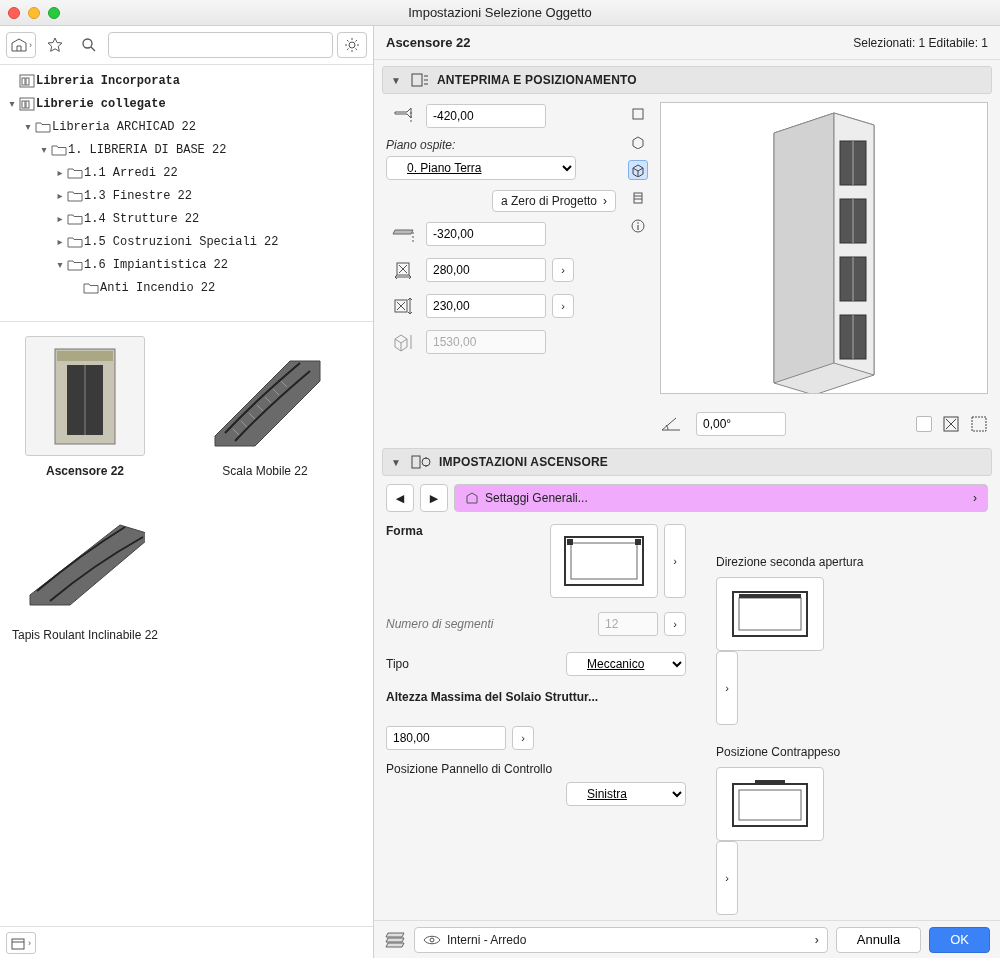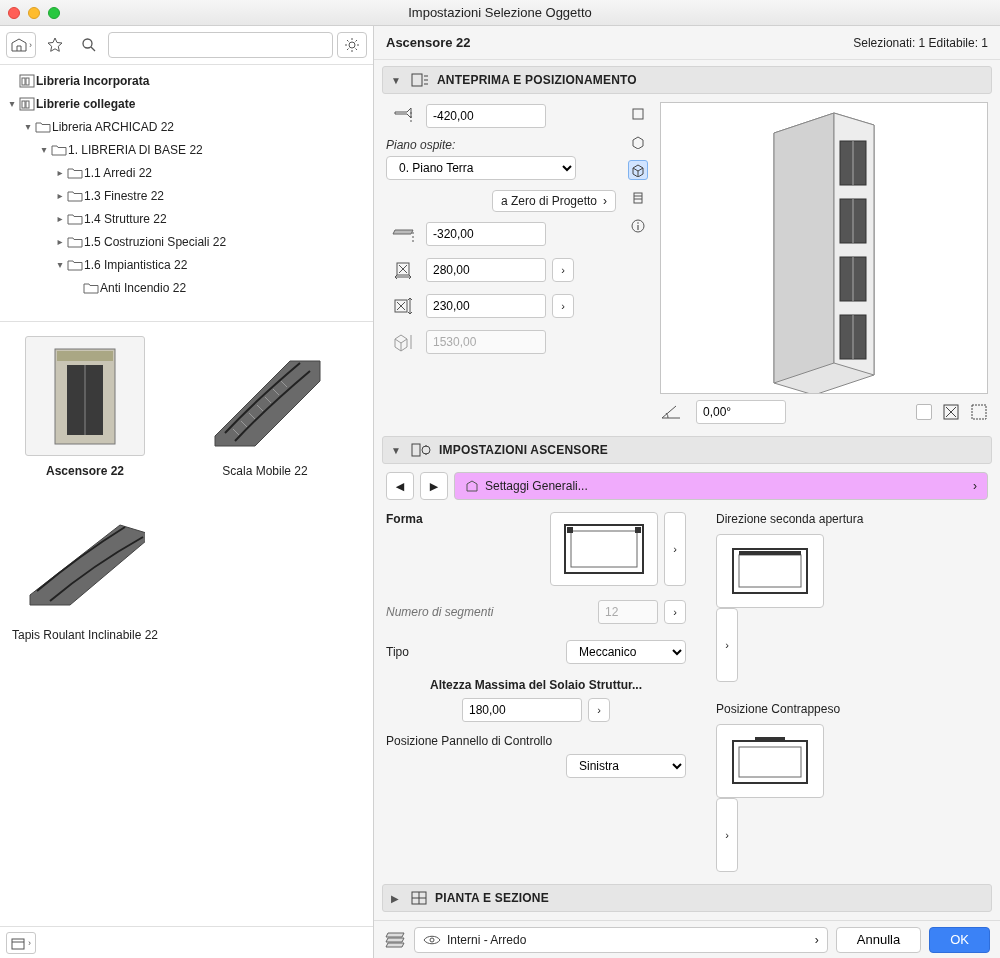--- a/index.html
+++ b/index.html
@@ -20,21 +20,21 @@
 
 .leftpanel { width: 374px; background: #fff; display: flex; flex-direction: column; border-right: 1px solid #d0d0d0; }
 .lp-toolbar { display: flex; align-items: center; gap: 4px; padding: 6px; border-bottom: 1px solid #e0e0e0; }
 .iconbtn { width: 30px; height: 26px; background: #fff; border: 1px solid #c9c9c9; border-radius: 4px; display: flex; align-items: center; justify-content: center; cursor: pointer; }
 .iconbtn.flat { border: none; background: transparent; }
 .searchbox { flex: 1; height: 26px; border: 1px solid #c9c9c9; border-radius: 4px; padding: 0 6px; font-size: 12px; }
 .tree { flex: 0 0 257px; overflow: auto; padding: 4px 2px; border-bottom: 1px solid #e0e0e0; }
 .treeitem { display: flex; align-items: center; height: 23px; cursor: pointer; white-space: nowrap; }
 .treeitem .disclosure { width: 12px; text-align: center; color: #666; font-size: 10px; }
 .treeitem .icon { width: 18px; display: flex; justify-content: center; color: #555; }
-.treeitem .label { font-size: 12px; }
+.treeitem .label { font-size: 12px; font-family: Liberation Mono, monospace; }
 .treeitem.bold .label { font-weight: 600; }
 .ind0 { padding-left: 4px; } .ind1 { padding-left: 20px; } .ind2 { padding-left: 36px; }
 .ind3 { padding-left: 52px; } .ind4 { padding-left: 68px; }
 
 .thumbs { flex: 1; overflow: auto; padding: 14px 10px; display: flex; flex-wrap: wrap; gap: 22px 30px; align-content: flex-start; }
 .thumb { width: 150px; display: flex; flex-direction: column; align-items: center; cursor: pointer; }
 .thumb .img { width: 120px; height: 120px; display: flex; align-items: center; justify-content: center; }
 .thumb .caption { margin-top: 8px; font-size: 12px; text-align: center; }
 .thumb.selected .caption { font-weight: 700; }
 .thumb.selected .img { background: #f4f4f4; border: 1px solid #ccc; border-radius: 3px; }
@@ -63,34 +63,34 @@
 .pvicons .pvi { width: 20px; height: 20px; display: flex; align-items: center; justify-content: center; font-size: 14px; color: #444; cursor: pointer; border-radius: 3px; }
 .pvicons .pvi.active { background: #d1e4ff; border: 1px solid #7fb2ef; }
 .pvpreview { flex: 1; background: #fff; border: 1px solid #c5c5c5; display: flex; align-items: center; justify-content: center; }
 
 .fieldrow { display: flex; align-items: center; gap: 6px; margin-bottom: 8px; }
 .fieldrow .ficon { width: 34px; height: 28px; display: flex; align-items: center; justify-content: center; font-size: 16px; color: #444; }
 .txtinput { width: 120px; height: 24px; border: 1px solid #c9c9c9; border-radius: 3px; padding: 0 6px; font-size: 12px; background: #fff; }
 .txtinput[disabled] { color: #aaa; background: #fafafa; }
 .flabel { font-size: 12px; color: #333; font-style: italic; }
 .flabel.dim { color: #737373; }
-.selectbox { height: 24px; border: 1px solid #c9c9c9; border-radius: 4px; font-size: 12px; padding: 0 8px; background: #fff; }
+.selectbox { height: 24px; border: 1px solid #c9c9c9; border-radius: 4px; font-size: 12px; padding: 0 16px; background: #fff; text-decoration: underline; }
 .chevbtn { width: 22px; height: 24px; border: 1px solid #c9c9c9; border-radius: 4px; background: #fff; display: flex; align-items: center; justify-content: center; font-size: 11px; cursor: pointer; }
 .linkbtn { height: 22px; border: 1px solid #c9c9c9; border-radius: 4px; background: #fff; padding: 0 8px; font-size: 12px; display: inline-flex; align-items: center; gap: 6px; cursor: pointer; }
 
-.anglebar { display: flex; align-items: center; gap: 10px; margin-top: 6px; }
+.anglebar { display: flex; align-items: center; gap: 10px; margin-top: 18px; }
 .anglebar .spacer { flex: 1; }
 .chk { width: 16px; height: 16px; border: 1px solid #b9b9b9; border-radius: 2px; background: #fff; }
 
 
 .navrow { display: flex; gap: 6px; margin-bottom: 12px; }
 .navrow .longbtn { flex: 1; height: 28px; border: 1px solid #c9c9c9; border-radius: 4px; background: #f0abfc; display: flex; align-items: center; padding: 0 10px; font-size: 12px; cursor: pointer; justify-content: space-between; }
 .twocol { display: flex; gap: 30px; }
 .colA { width: 300px; }
-.colB { flex: 1; }
+.colB { flex: 1; margin-top: 31px; }
 .proprow { display: flex; align-items: center; justify-content: space-between; margin-bottom: 12px; min-height: 28px; }
 .proprow .plabel { font-size: 12px; font-weight: 600; }
 .proprow .plabel.norm { font-weight: 400; }
 .proprow .pcontrol { display: flex; gap: 6px; align-items: center; }
 .shapebtn { width: 108px; height: 74px; border: 1px solid #c9c9c9; border-radius: 4px; background: #fff; display: flex; align-items: center; justify-content: center; cursor: pointer; }
 
 
 .rp-footer { height: 38px; border-top: 1px solid #ddd; display: flex; align-items: center; padding: 0 10px; gap: 8px; background: #f5f5f5; }
 .layerbox { flex: 1; height: 26px; border: 1px solid #c9c9c9; border-radius: 4px; background: #fff; display: flex; align-items: center; padding: 0 8px; gap: 8px; font-size: 12px; cursor: pointer; justify-content: space-between; }
 .btn { height: 26px; padding: 0 20px; border: 1px solid #c9c9c9; border-radius: 4px; background: #fff; font-size: 13px; cursor: pointer; }
@@ -506,21 +506,21 @@
                 <input class="txtinput" style="width: 60px;" disabled="" value="12">
                 <div class="chevbtn">›</div>
               </div>
             </div>
             <div class="proprow">
               <div class="plabel norm">Tipo</div>
               <div class="pcontrol">
                 <select class="selectbox" style="width:120px"><option>Meccanico</option></select>
               </div>
             </div>
-            <div class="proprow" style="flex-direction:column;align-items:center;gap:6px">
+            <div class="proprow" style="flex-direction:column;align-items:flex-start;gap:22px">
               <div class="plabel">Altezza Massima del Solaio Struttur...</div>
               <div class="pcontrol" style="justify-content:flex-end">
                 <input class="txtinput" value="180,00" style="">
                 <div class="chevbtn">›</div>
               </div>
             </div>
             <div class="proprow" style="flex-direction:column;align-items:stretch;gap:6px">
               <div class="plabel norm">Posizione Pannello di Controllo</div>
               <div class="pcontrol" style="justify-content:flex-end">
                 <select class="selectbox" style="width:120px"><option>Sinistra</option></select>

